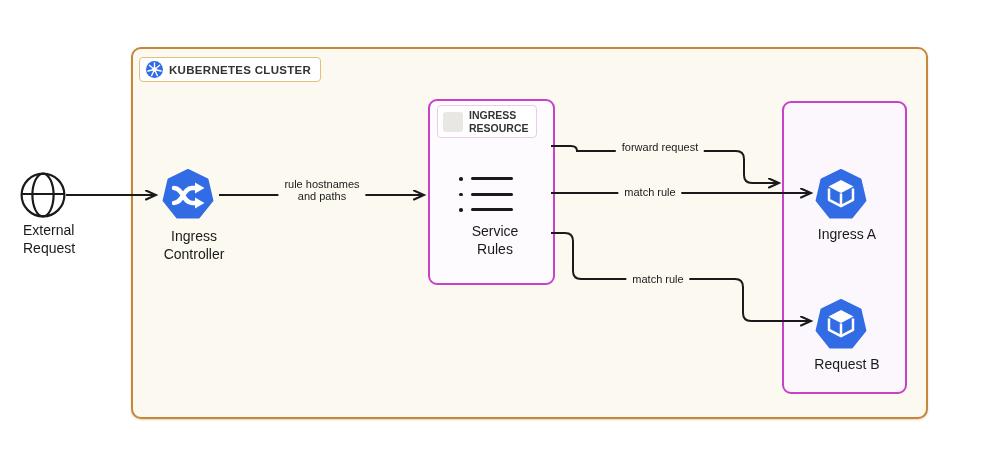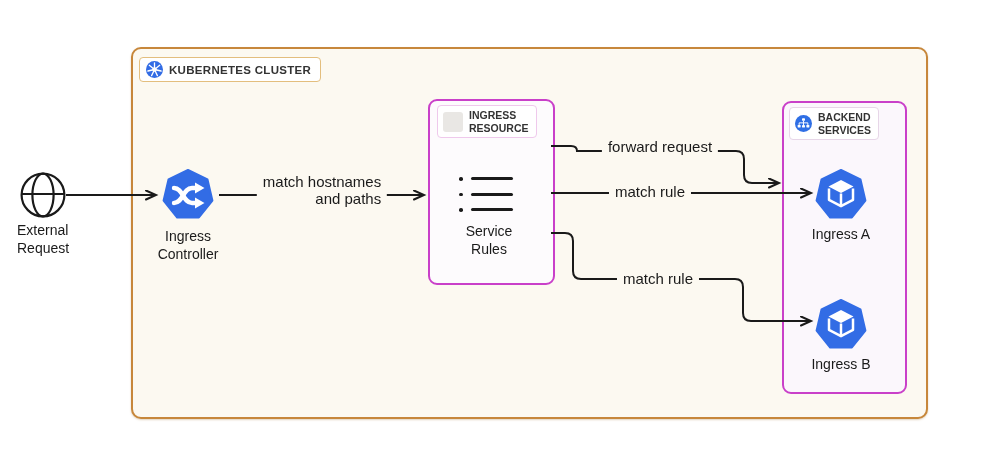--- a/index.html
+++ b/index.html
@@ -19,24 +19,24 @@
     border-radius:4px;z-index:3;}
   .chip .txt{font-weight:bold;color:#333;}
   .cluster-chip{left:139px;top:57px;padding:3px 9px 3px 6px;border:1px solid #E3BE7E;}
   .cluster-chip .txt{font-size:11.5px;letter-spacing:.3px;white-space:nowrap;}
   .inner-chip{padding:3px 7px 3px 5px;}
   .inner-chip .txt{font-size:10.5px;line-height:1.2;white-space:pre-line;}
   .ingress-chip{left:437px;top:105px;border:1px solid #EFC9EC;}
   .backend-chip{left:789px;top:107px;border:1px solid #E7D6E8;}
 
   
-  .lbl{position:absolute;font-size:14px;line-height:1.28;white-space:pre-line;z-index:3;}
+  .lbl{position:absolute;font-size:14px;line-height:1.28;white-space:pre-line;z-index:3;margin-left:6px;}
   .center{transform:translateX(-50%);text-align:center;}
-  .edge-lbl{position:absolute;font-size:15px;background:#FCF9F1;padding:0 6px;
-    transform:translate(-50%,-50%);white-space:pre-line;text-align:right;z-index:3;line-height:1.1;}
+  .edge-lbl{position:absolute;font-size:11px;background:#FCF9F1;padding:0 6px;
+    transform:translate(-50%,-50%);white-space:pre-line;text-align:center;z-index:3;line-height:1.1;}
 
   
   .icon{position:absolute;z-index:3;}
   .rr-icon{left:459px;top:177px;display:flex;flex-direction:column;gap:12px;}
   .rr-row{display:flex;align-items:center;gap:8px;}
   .rr-dot{width:3.5px;height:3.5px;border-radius:50%;background:#1a1a1a;}
   .rr-bar{width:42px;height:2.6px;background:#1a1a1a;border-radius:2px;}
   .gray-sq{width:20px;height:20px;border-radius:3px;background:#E9E7E4;}
 
   svg.wires{position:absolute;left:0;top:0;z-index:2;}
@@ -105,69 +105,51 @@
         <span class="rr-bar"></span>
       </div>
     <div class="rr-row">
         <span class="rr-dot"></span>
         <span class="rr-bar"></span>
       </div>
   </div>
   <div class="lbl center" style="left:489px;top:223px">Service
 Rules</div>
 
-  <div class="chip inner-chip backend-chip">
-    <svg width="17" height="17" viewBox="0 0 16 16">
-      <circle cx="8" cy="8" r="8" fill="#2F6FE5"></circle>
-      <rect x="6.6" y="3.1" width="2.8" height="2.3" rx="0.4" fill="#fff"></rect>
-      <g stroke="#fff" stroke-width="0.9" fill="none">
-        <line x1="8" y1="5.4" x2="8" y2="7.4"></line>
-        <line x1="3.9" y1="7.4" x2="12.1" y2="7.4"></line>
-        <line x1="3.9" y1="7.4" x2="3.9" y2="9.4"></line>
-        <line x1="8" y1="7.4" x2="8" y2="9.4"></line>
-        <line x1="12.1" y1="7.4" x2="12.1" y2="9.4"></line>
-      </g>
-      <rect x="2.5" y="9.4" width="2.8" height="2.3" rx="0.4" fill="#fff"></rect>
-      <rect x="6.6" y="9.4" width="2.8" height="2.3" rx="0.4" fill="#fff"></rect>
-      <rect x="10.7" y="9.4" width="2.8" height="2.3" rx="0.4" fill="#fff"></rect>
-    </svg>
-    <span class="txt">BACKEND
-SERVICES</span>
-  </div>
 
   <svg class="icon" style="left:815px;top:169px" width="52" height="52" viewBox="0 0 52 52">
     <polygon points="26,1 45.5,10.4 50.4,31.6 36.9,48.5 15.2,48.5 1.6,31.6 6.5,10.4" fill="#326CE5" stroke="#326CE5" stroke-width="2" stroke-linejoin="round"></polygon>
     <polygon points="26,11 38.5,17.5 26,24 13.5,17.5" fill="#fff"></polygon>
     <path d="M14,19.5 V30.8 L26,37.2 L38,30.8 V19.5" stroke="#fff" stroke-width="2.5" fill="none" stroke-linejoin="round"></path>
     <line x1="26" y1="24.5" x2="26" y2="36.5" stroke="#fff" stroke-width="2.5"></line>
   </svg>
   <div class="lbl center" style="left:841px;top:226px">Ingress A</div>
 
   <svg class="icon" style="left:815px;top:299px" width="52" height="52" viewBox="0 0 52 52">
     <polygon points="26,1 45.5,10.4 50.4,31.6 36.9,48.5 15.2,48.5 1.6,31.6 6.5,10.4" fill="#326CE5" stroke="#326CE5" stroke-width="2" stroke-linejoin="round"></polygon>
     <polygon points="26,11 38.5,17.5 26,24 13.5,17.5" fill="#fff"></polygon>
     <path d="M14,19.5 V30.8 L26,37.2 L38,30.8 V19.5" stroke="#fff" stroke-width="2.5" fill="none" stroke-linejoin="round"></path>
     <line x1="26" y1="24.5" x2="26" y2="36.5" stroke="#fff" stroke-width="2.5"></line>
   </svg>
-  <div class="lbl center" style="left:841px;top:356px">Ingress B</div>
+  <div class="lbl center" style="left:841px;top:356px">Request B</div>
 
   <svg class="wires" width="998" height="462" viewBox="0 0 998 462">
     <defs>
       <marker id="arrow" markerUnits="userSpaceOnUse" markerWidth="14" markerHeight="14" refX="11" refY="5.5" orient="auto">
         <path d="M1,1 L11,5.5 L1,10" fill="none" stroke="#1a1a1a" stroke-width="2" stroke-linecap="round"></path>
       </marker>
     </defs>
     <g stroke="#1a1a1a" stroke-width="2" fill="none">
       <path d="M66,195 H156" marker-end="url(#arrow)"></path>
       <path d="M219,195 H424" marker-end="url(#arrow)"></path>
       <path d="M551,146 h20 q6,0 6,5 q0,0 6,0 h153 q8,0 8,8 v16 q0,8 8,8 h27" marker-end="url(#arrow)"></path>
       <path d="M551,193 H811" marker-end="url(#arrow)"></path>
       <path d="M551,233 h14 q8,0 8,8 v30 q0,8 8,8 h154 q8,0 8,8 v26 q0,8 8,8 h60" marker-end="url(#arrow)"></path>
     </g>
   </svg>
 
-  <div class="edge-lbl" style="left:322px;top:190px">match hostnames
+  <div class="edge-lbl" style="left:322px;top:190px">rule hostnames
 and paths</div>
   <div class="edge-lbl" style="left:660px;top:147px">forward request</div>
   <div class="edge-lbl" style="left:650px;top:192px">match rule</div>
   <div class="edge-lbl" style="left:658px;top:279px">match rule</div>
 
 </div>
 
 </body></html>

